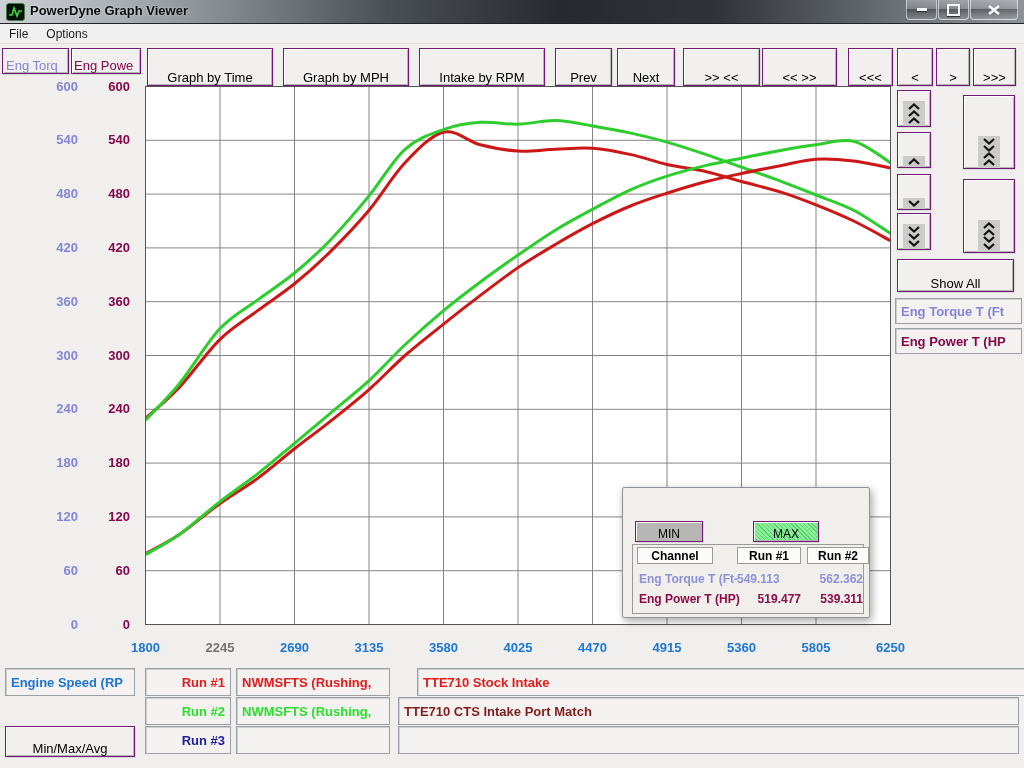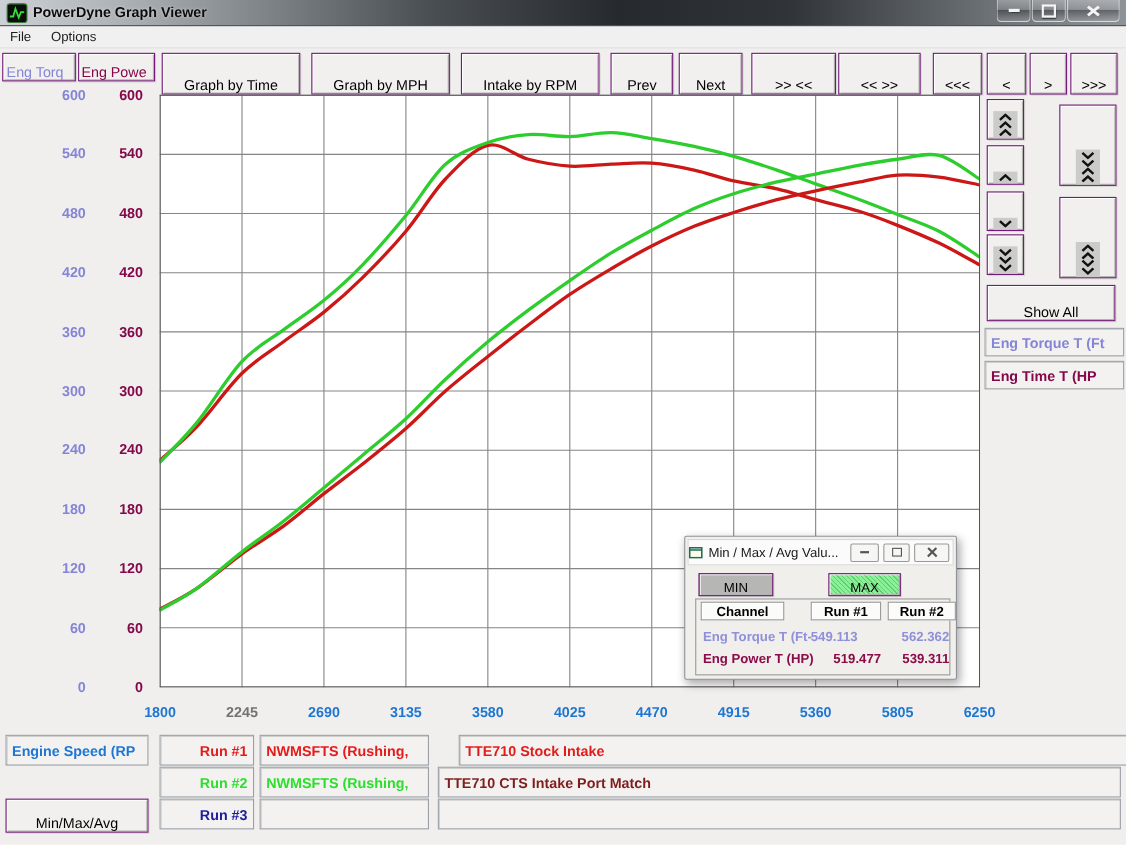--- a/index.html
+++ b/index.html
@@ -245,21 +245,21 @@
           <path d="M2,1 L7,5.5 L12,1" fill="none" stroke="#111" stroke-width="2.2"></path>
         </svg>
       </div>
     </div>
   </div>
 <div class="btn3d" style="left:897px;top:259px;width:117px;height:33px">
   <span>Show All</span>
 </div>
 <div id="right-channel-boxes">
     <div class="sunkbox" style="left: 895px; top: 298px; width: 127px; height: 26px; color: rgb(133, 133, 214);">Eng Torque T (Ft</div>
-    <div class="sunkbox" style="left: 895px; top: 328px; width: 127px; height: 26px; color: rgb(132, 8, 74);">Eng Time T (HP</div>
+    <div class="sunkbox" style="left: 895px; top: 328px; width: 127px; height: 26px; color: rgb(132, 8, 74);">Eng Power T (HP</div>
   </div>
 
 <div class="sunkbox" style="left:5px;top:668px;width:130px;height:28px">
   <span id="xaxis-channel-label" style="color: rgb(29, 118, 210);">Engine Speed (RP</span>
 </div>
 <div class="btn3d" style="left:5px;top:726px;width:130px;height:31px">
   <span>Min/Max/Avg</span>
 </div>
 <div id="bottom-rows">
     <div class="sunkbox" style="left: 145px; top: 668px; width: 86px; height: 28px; justify-content: flex-end; color: rgb(227, 27, 27);">Run #1</div>
@@ -267,38 +267,20 @@
     <div class="sunkbox" style="left: 398px; top: 668px; width: 621px; height: 28px; color: rgb(227, 27, 27); margin-left: 19px;">TTE710 Stock Intake</div>
     <div class="sunkbox" style="left: 145px; top: 697px; width: 86px; height: 28px; justify-content: flex-end; color: rgb(43, 223, 43);">Run #2</div>
     <div class="sunkbox" style="left: 236px; top: 697px; width: 154px; height: 28px; color: rgb(43, 223, 43);">NWMSFTS (Rushing,</div>
     <div class="sunkbox" style="left: 398px; top: 697px; width: 621px; height: 28px; color: #7f1d1d;">TTE710 CTS Intake Port Match</div>
     <div class="sunkbox" style="left: 145px; top: 726px; width: 86px; height: 28px; justify-content: flex-end; color: rgb(28, 28, 156);">Run #3</div>
     <div class="sunkbox" style="left: 236px; top: 726px; width: 154px; height: 28px; color: rgb(28, 28, 156);"></div>
     <div class="sunkbox" style="left: 398px; top: 726px; width: 621px; height: 28px; color: rgb(28, 28, 156);"></div>
   </div>
 
 <div id="minmax-dialog">
-  <div class="dlg-titlebar">
-    <svg width="14" height="12" viewBox="0 0 14 12">
-      <rect x="1" y="2" width="11" height="9" fill="#fdfdeb" stroke="#1d6b50" stroke-width="1.4"></rect>
-      <path d="M1,4 L12,4" stroke="#1d6b50" stroke-width="1.2"></path>
-    </svg>
-    <span class="dlg-title">Min / Max / Avg Valu...</span>
-    <div style="margin-left:auto;display:flex;margin-right:3px">
-      <div class="dlg-btn" style="width:26px;height:17px">
-          <div style="width:8px;height:2px;background:#555"></div>
-        </div>
-      <div class="dlg-btn" style="width:24px;height:17px">
-          <div style="width:7px;height:6px;border:1.5px solid #555"></div>
-        </div>
-      <div class="dlg-btn" style="width:32px;height:17px">
-          <div class="x-shape"></div>
-        </div>
-    </div>
-  </div>
   <div class="btn3d" style="left:12px;top:33px;width:68px;height:21px;background:#b6b6b4;font-size:12px">
     <span>MIN</span>
   </div>
   <div class="btn3d" id="max-toggle" style="left: 130px; top: 33px; width: 66px; height: 21px; font-size: 12px; background: repeating-linear-gradient(45deg, rgb(140, 239, 154) 0px, rgb(140, 239, 154) 2px, rgb(94, 208, 110) 2px, rgb(94, 208, 110) 3px);">
     <span>MAX</span>
   </div>
   <div class="dlg-table-wrap">
       <div class="dlg-hdr" style="left: 4px; top: 2px; width: 76px; height: 17px; text-align: right;">Channel</div>
       <div class="dlg-hdr" style="left: 104px; top: 2px; width: 64px; height: 17px;">Run #1</div>
       <div class="dlg-hdr" style="left: 174px; top: 2px; width: 62px; height: 17px;">Run #2</div>

